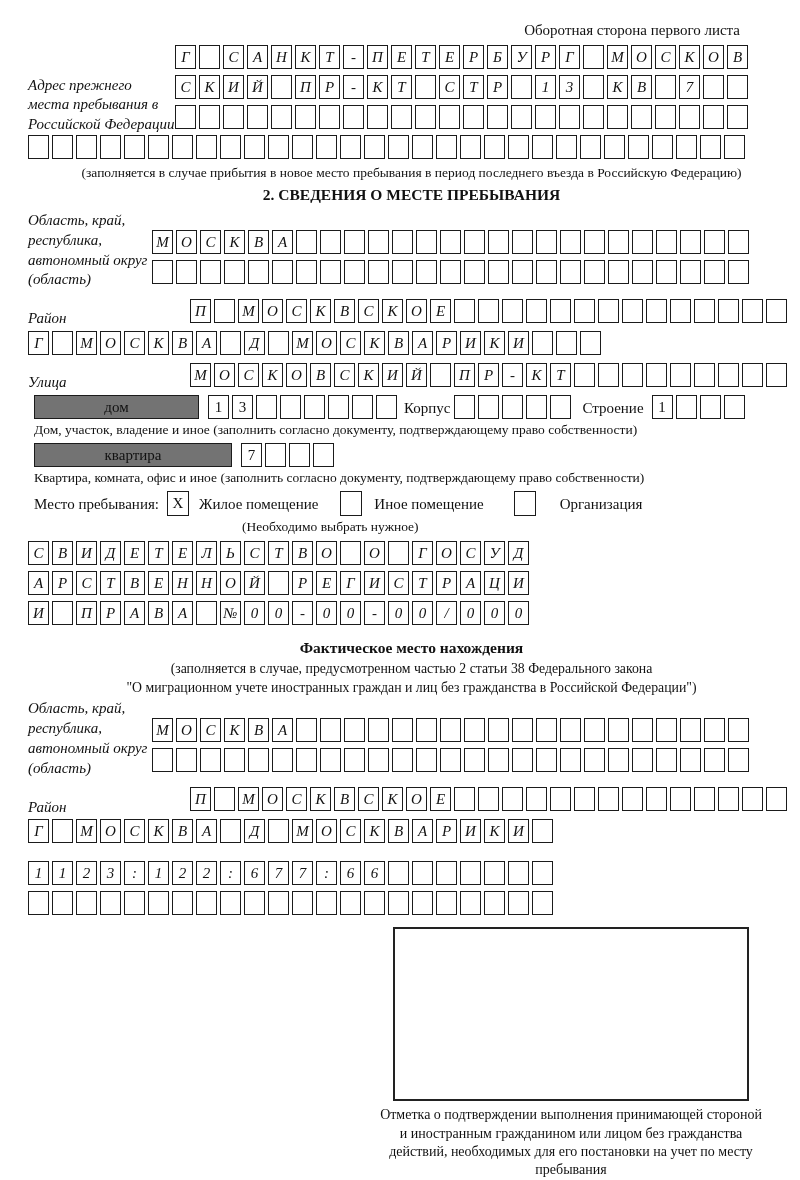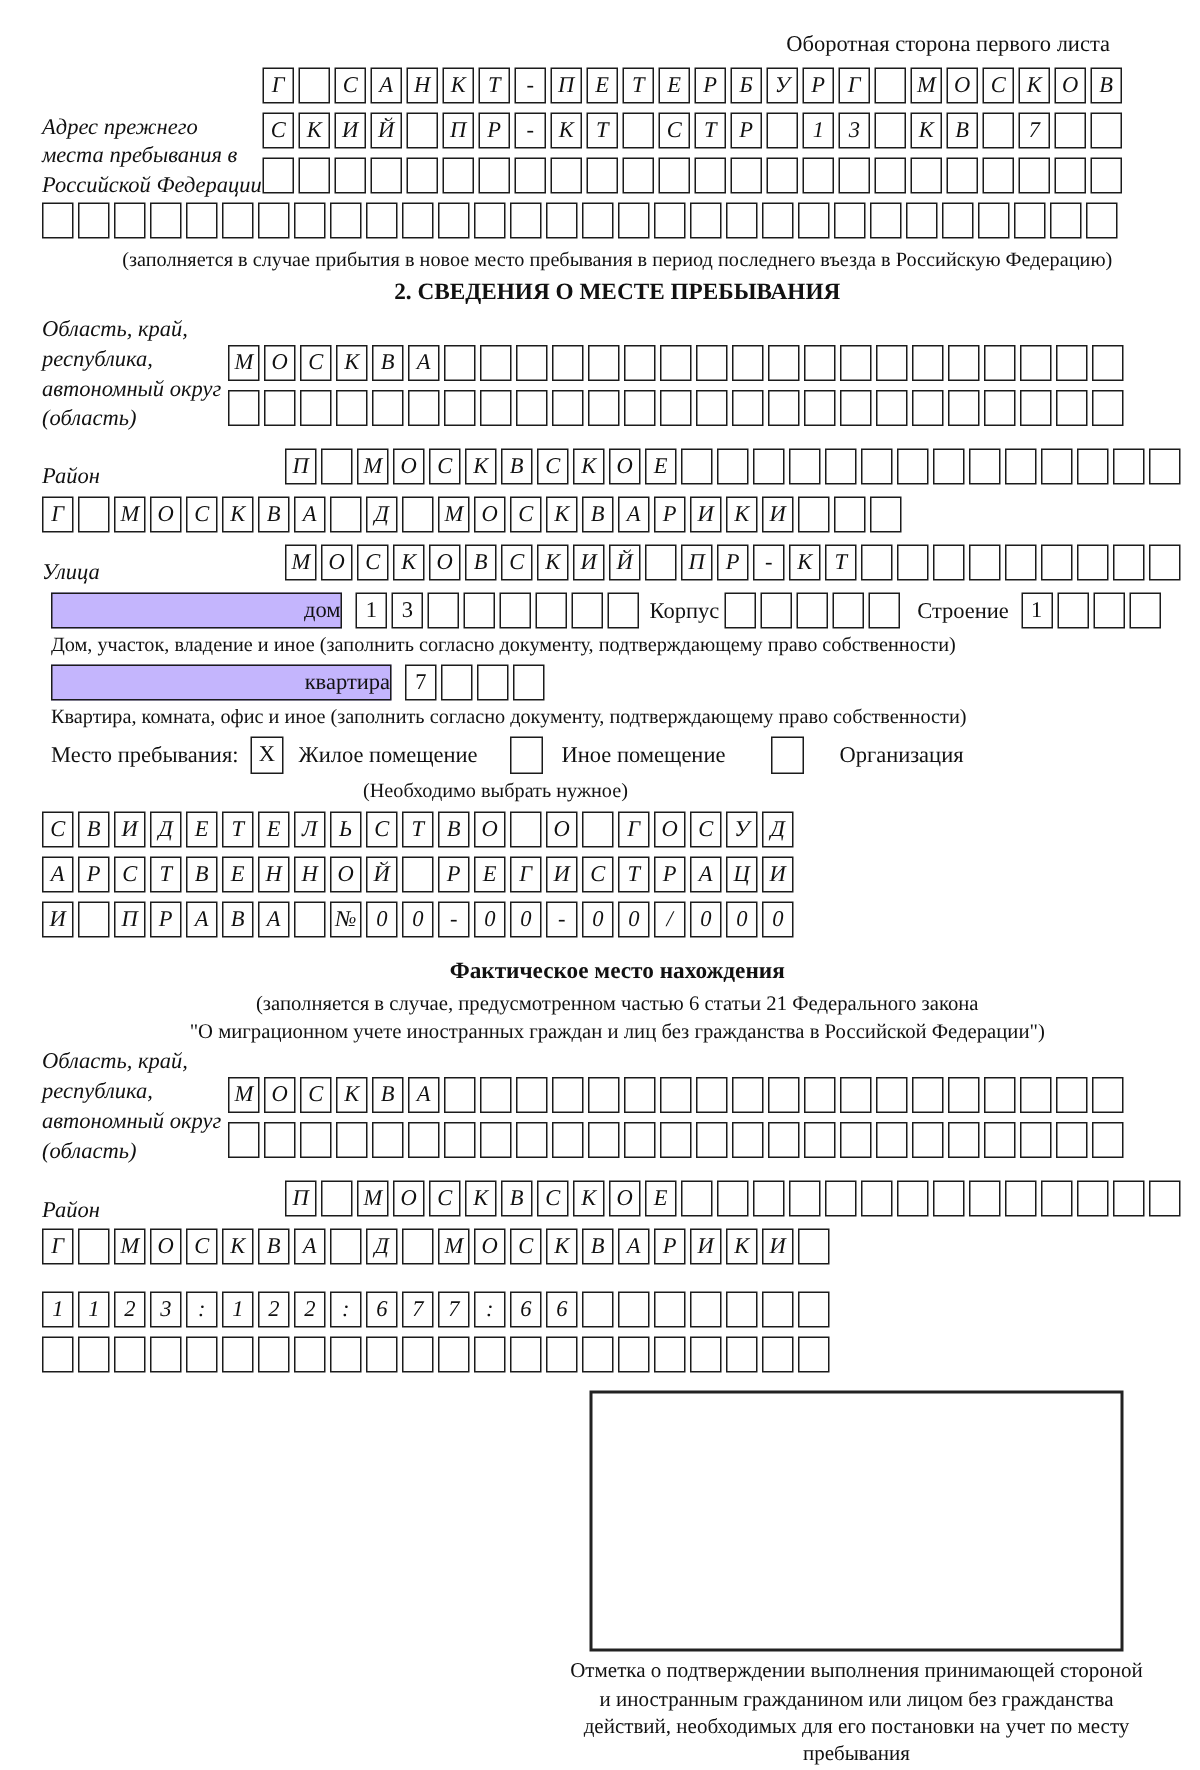--- a/index.html
+++ b/index.html
@@ -19,21 +19,21 @@
     display:inline-block;width:19px;height:22px;border:1.5px solid #1b1b1b;
     margin-right:3px;text-align:center;font-size:15px;line-height:22px;
     vertical-align:top;background:#fff;
   }
   .caption{font-size:13.5px;margin:1px 0 5px 0;}
   .center{text-align:center;}
   .sec-title{font-weight:bold;font-size:15.5px;text-align:center;margin:5px 0 7px 0;}
   .sub{font-size:13.8px;text-align:center;margin:0 0 3px 0;}
   .widebox{
     display:inline-block;border:1.5px solid #1b1b1b;height:22px;line-height:22px;
-    text-align:right;font-size:15px;vertical-align:top;background:#c4b5fd;padding-left:29px;
+    text-align:center;font-size:15px;vertical-align:top;background:#737373;
   }
   .wb-dom{width:163px;margin-right:9px;margin-left:6px;}
   .wb-kvartira{width:196px;margin-right:9px;margin-left:6px;}
   .inline-label{font-size:15px;line-height:26px;vertical-align:top;display:inline-block;}
   .domrow{white-space:nowrap;margin-bottom:1px;}
   .domrow .cells{display:inline-block;margin-bottom:0;}
   .gap8{margin-left:8px;}
   .gap4{margin-left:4px;}
   .caption-left{margin-left:6px;}
   .optrow{display:flex;align-items:center;margin:5px 0 2px 6px;font-size:15px;}
@@ -116,21 +116,21 @@
 
 <div class="frow doc-frow">
   <div class="fboxes">
     <div class="cells"><span class="cell">С</span><span class="cell">В</span><span class="cell">И</span><span class="cell">Д</span><span class="cell">Е</span><span class="cell">Т</span><span class="cell">Е</span><span class="cell">Л</span><span class="cell">Ь</span><span class="cell">С</span><span class="cell">Т</span><span class="cell">В</span><span class="cell">О</span><span class="cell"></span><span class="cell">О</span><span class="cell"></span><span class="cell">Г</span><span class="cell">О</span><span class="cell">С</span><span class="cell">У</span><span class="cell">Д</span></div>
     <div class="cells"><span class="cell">А</span><span class="cell">Р</span><span class="cell">С</span><span class="cell">Т</span><span class="cell">В</span><span class="cell">Е</span><span class="cell">Н</span><span class="cell">Н</span><span class="cell">О</span><span class="cell">Й</span><span class="cell"></span><span class="cell">Р</span><span class="cell">Е</span><span class="cell">Г</span><span class="cell">И</span><span class="cell">С</span><span class="cell">Т</span><span class="cell">Р</span><span class="cell">А</span><span class="cell">Ц</span><span class="cell">И</span></div>
     <div class="cells"><span class="cell">И</span><span class="cell"></span><span class="cell">П</span><span class="cell">Р</span><span class="cell">А</span><span class="cell">В</span><span class="cell">А</span><span class="cell"></span><span class="cell">№</span><span class="cell">0</span><span class="cell">0</span><span class="cell">-</span><span class="cell">0</span><span class="cell">0</span><span class="cell">-</span><span class="cell">0</span><span class="cell">0</span><span class="cell">/</span><span class="cell">0</span><span class="cell">0</span><span class="cell">0</span></div>
   </div>
 </div>
 
 <div class="sec-title" style="margin-top:2px;margin-bottom:4px">Фактическое место нахождения</div>
-<div class="sub">(заполняется в случае, предусмотренном частью 6 статьи 21 Федерального закона</div>
+<div class="sub">(заполняется в случае, предусмотренном частью 2 статьи 38 Федерального закона</div>
 <div class="sub">"О миграционном учете иностранных граждан и лиц без гражданства в Российской Федерации")</div>
 
 <div class="frow mb10">
   <div class="flabel lw124">Область, край, республика, автономный округ (область)</div>
   <div class="fboxes">
     <div class="cells"><span class="cell">М</span><span class="cell">О</span><span class="cell">С</span><span class="cell">К</span><span class="cell">В</span><span class="cell">А</span><span class="cell"></span><span class="cell"></span><span class="cell"></span><span class="cell"></span><span class="cell"></span><span class="cell"></span><span class="cell"></span><span class="cell"></span><span class="cell"></span><span class="cell"></span><span class="cell"></span><span class="cell"></span><span class="cell"></span><span class="cell"></span><span class="cell"></span><span class="cell"></span><span class="cell"></span><span class="cell"></span><span class="cell"></span></div>
     <div class="cells"><span class="cell"></span><span class="cell"></span><span class="cell"></span><span class="cell"></span><span class="cell"></span><span class="cell"></span><span class="cell"></span><span class="cell"></span><span class="cell"></span><span class="cell"></span><span class="cell"></span><span class="cell"></span><span class="cell"></span><span class="cell"></span><span class="cell"></span><span class="cell"></span><span class="cell"></span><span class="cell"></span><span class="cell"></span><span class="cell"></span><span class="cell"></span><span class="cell"></span><span class="cell"></span><span class="cell"></span><span class="cell"></span></div>
   </div>
 </div>
 

